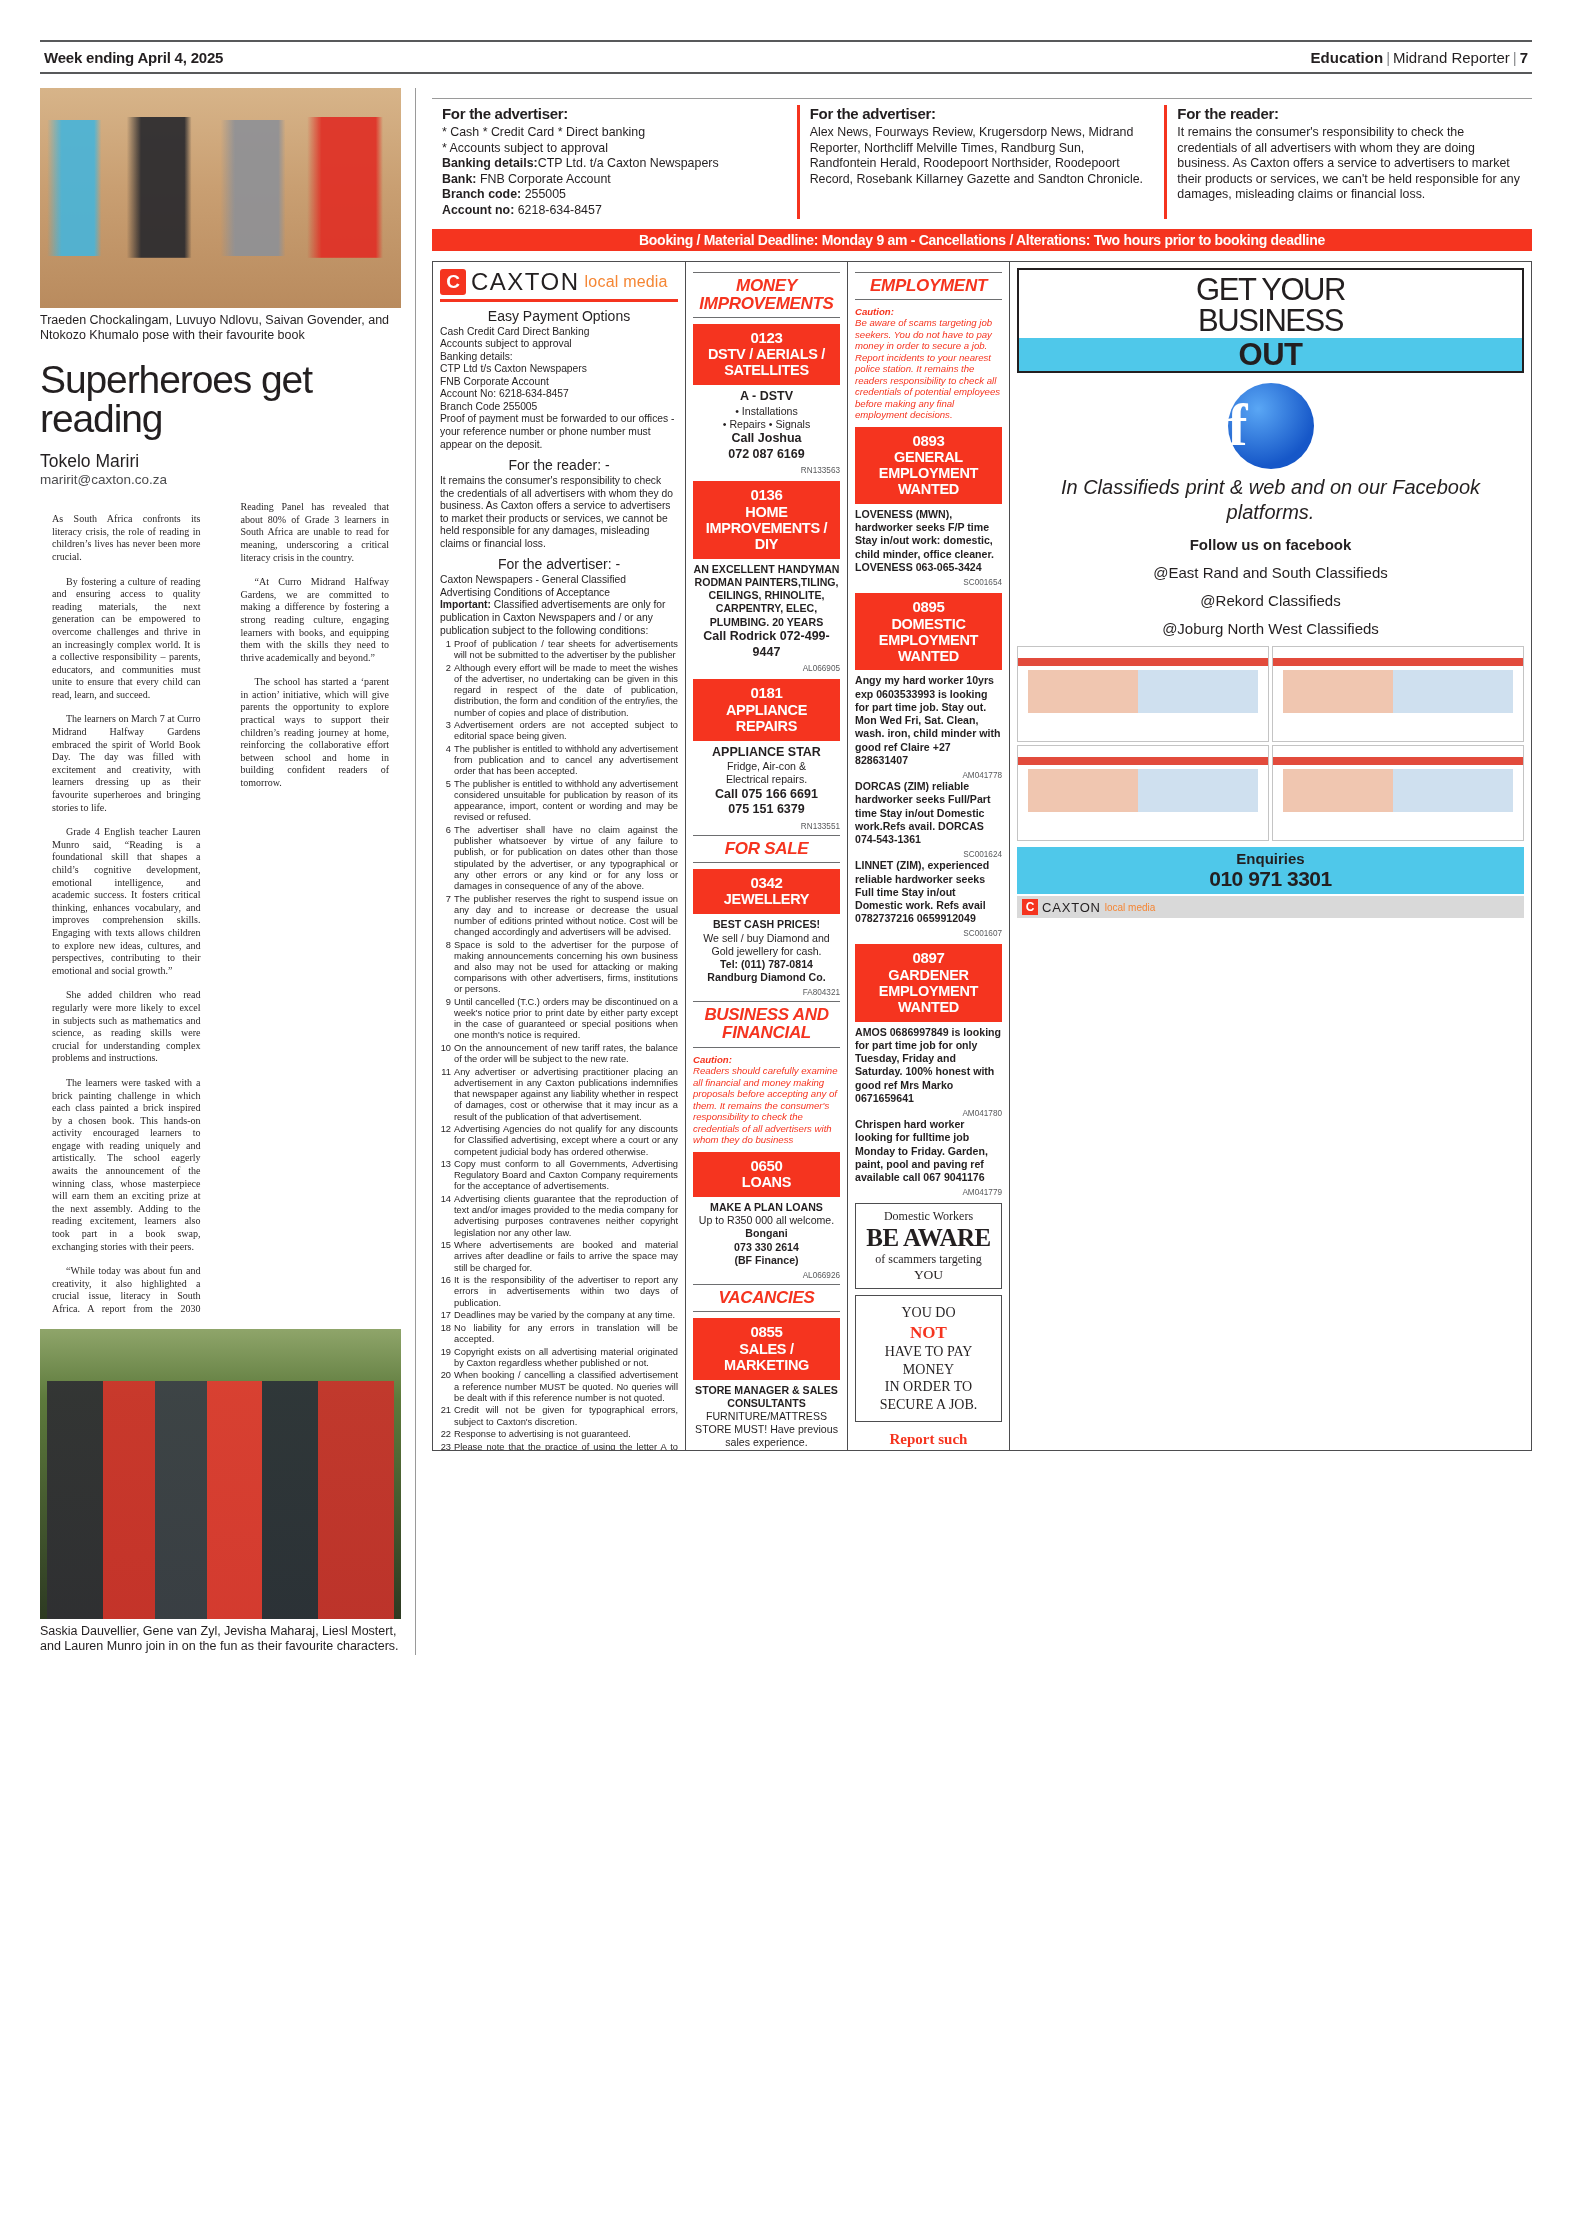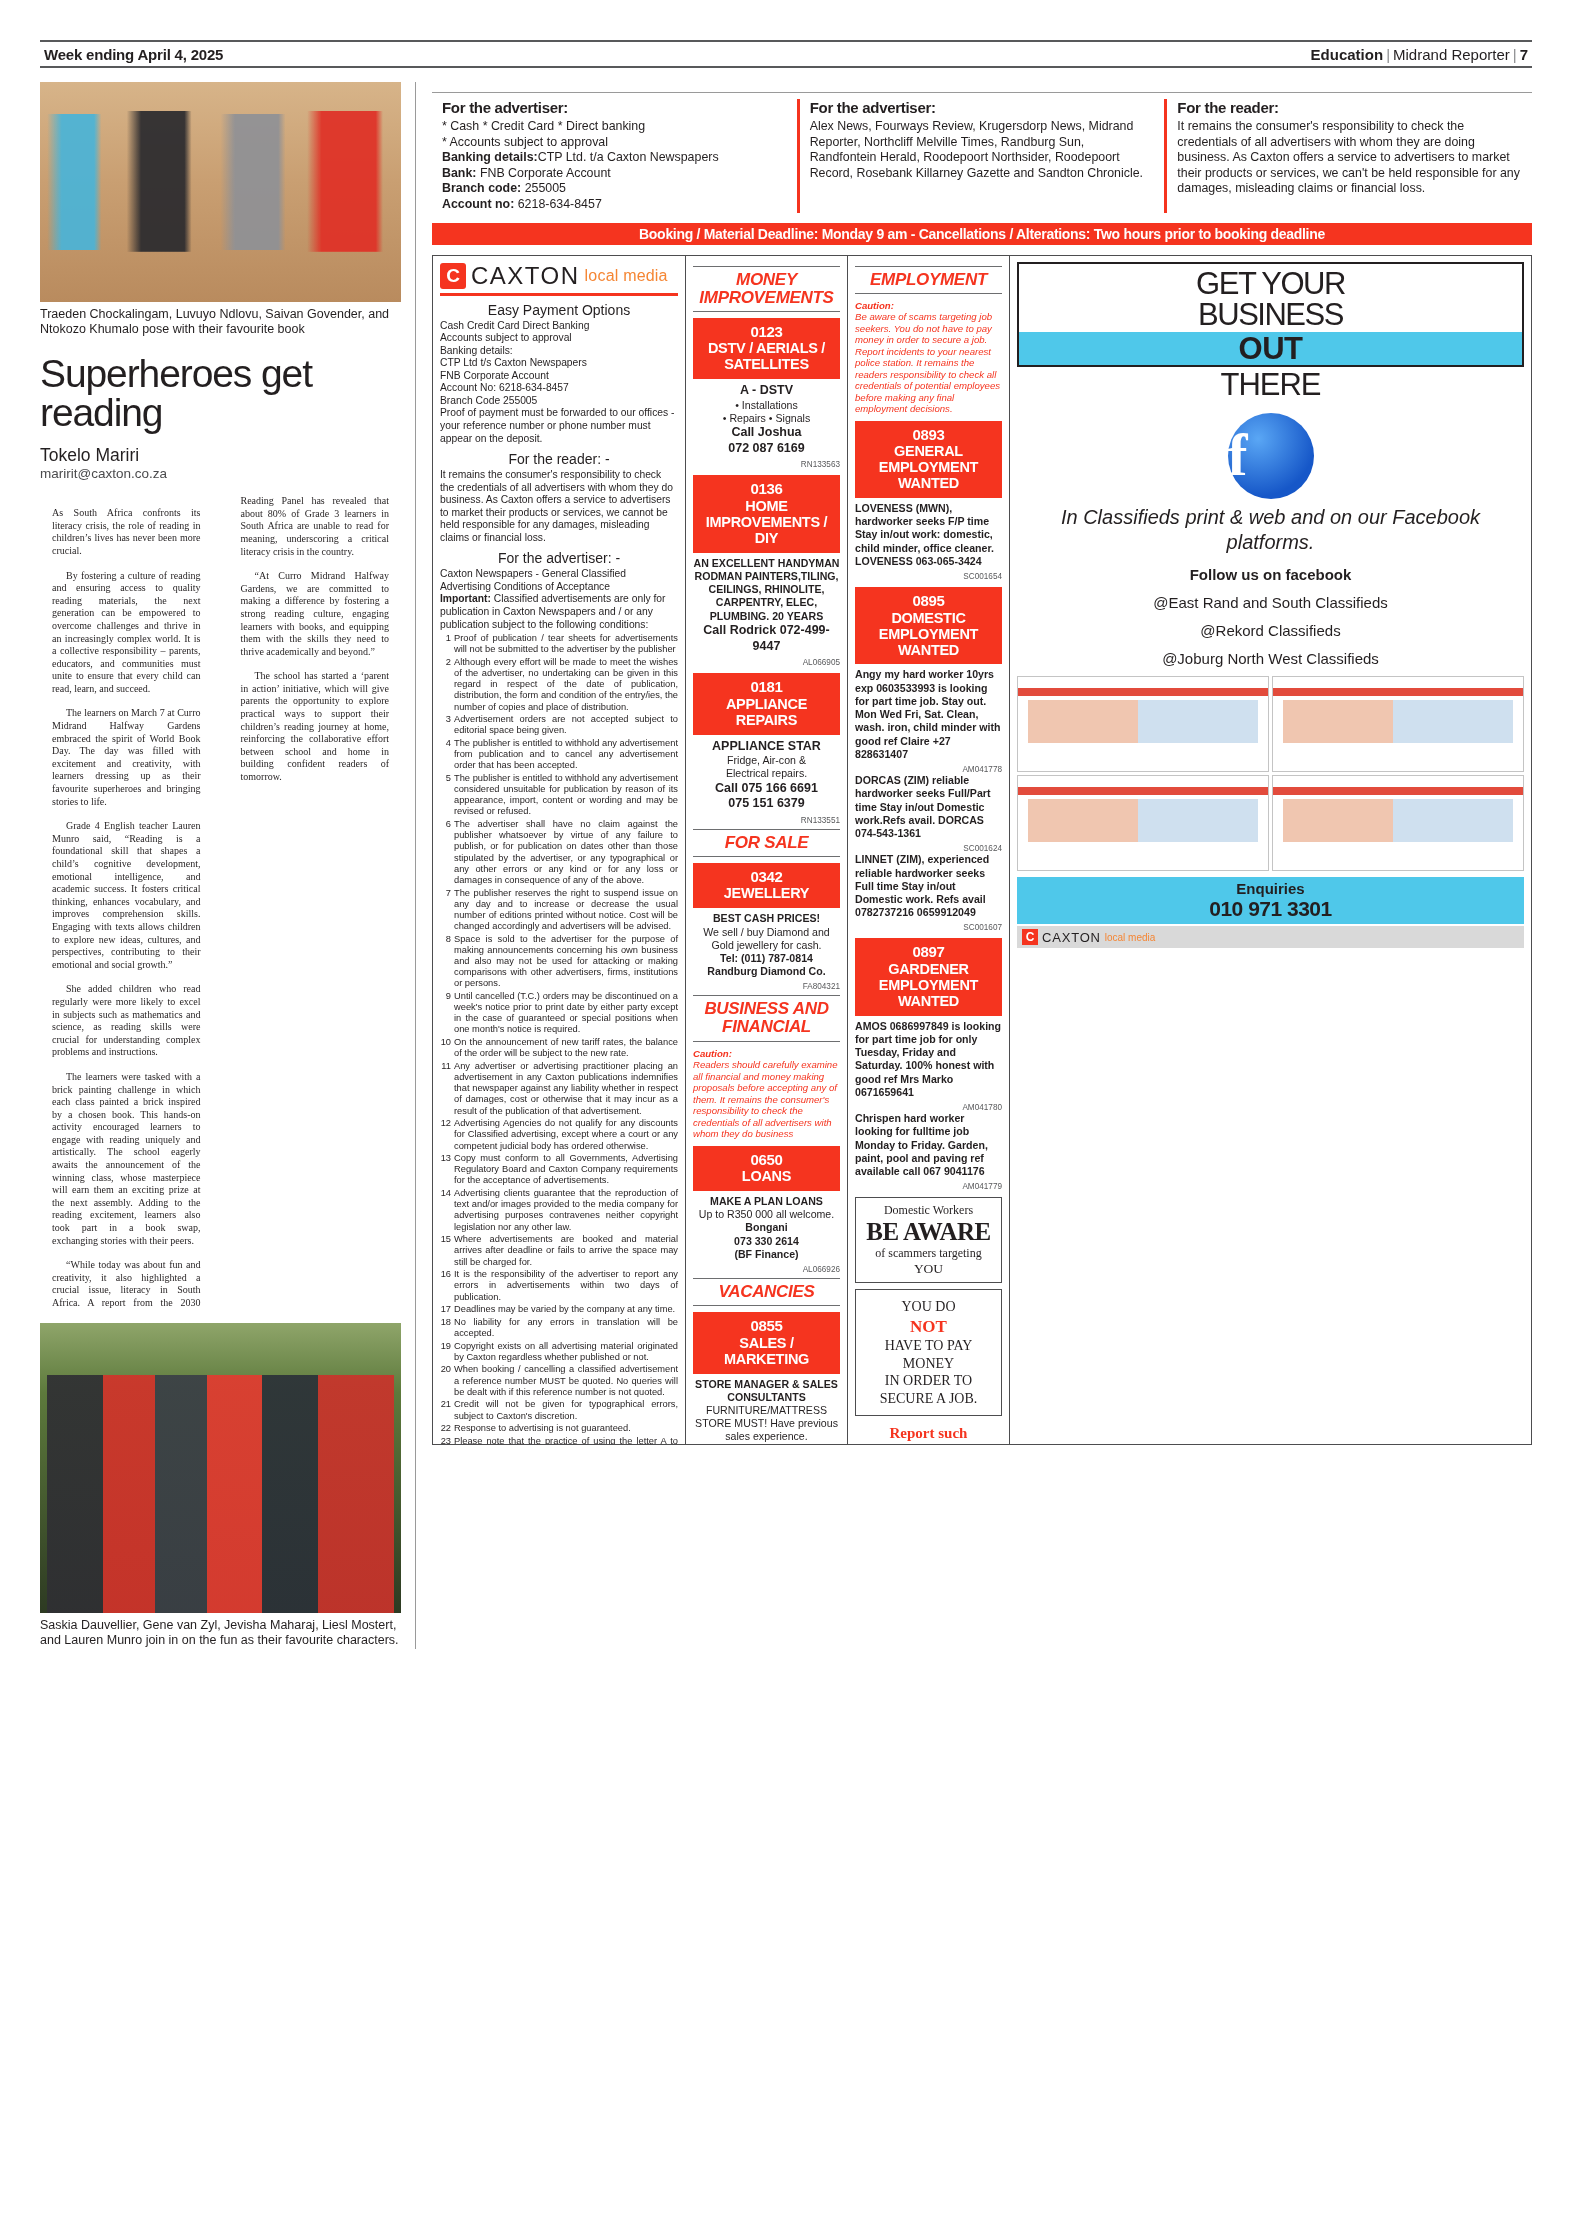--- a/index.html
+++ b/index.html
@@ -8,21 +8,21 @@
     background: #ffffff;
     font-family: "Liberation Sans", sans-serif;
     color: #231f20;
     position: relative;
     overflow: hidden;
   }
   .page { width: 1572px; height: 2224px; padding: 40px 40px 0 40px; position: relative; }
 
   
   .runhead { border-top: 2px solid #58595b; border-bottom: 2px solid #58595b;
-             height: 28px; display: flex; align-items: center; justify-content: space-between;
+             height: 34px; display: flex; align-items: center; justify-content: space-between;
              padding: 0 4px; margin-bottom: 14px; }
   .runhead-left { font-size: 15px; font-weight: bold; letter-spacing: -0.2px; }
   .runhead-right { font-size: 15px; }
   .runhead-right b { font-weight: bold; }
   .runhead-right .sep { color: #8a8c8e; padding: 0 3px; }
 
   
   .body-wrap { display: flex; gap: 0; }
   .left-col { width: 375px; flex: 0 0 375px; padding-right: 14px; }
   .right-col { flex: 1; border-left: 1px solid #9a9a9a; padding-left: 16px; }
@@ -442,21 +442,20 @@
 
           </div>
         </div>
 
         <div class="cg-col col-promo">
           <div class="promo-box">
             <div class="promo-l1">GET YOUR</div>
             <div class="promo-l1">BUSINESS</div>
             <div class="promo-out">OUT</div>
           </div>
-          <div style="text-align:center;font-size:31px;letter-spacing:-1px;">THERE</div>
 
           <div class="fb-circle">f</div>
 
           <div class="promo-italic">In Classifieds print &amp; web and on our Facebook platforms.</div>
 
           <div class="promo-follow">Follow us on facebook</div>
           <div class="promo-handle">@East Rand and South Classifieds</div>
           <div class="promo-handle">@Rekord Classifieds</div>
           <div class="promo-handle">@Joburg North West Classifieds</div>
 

